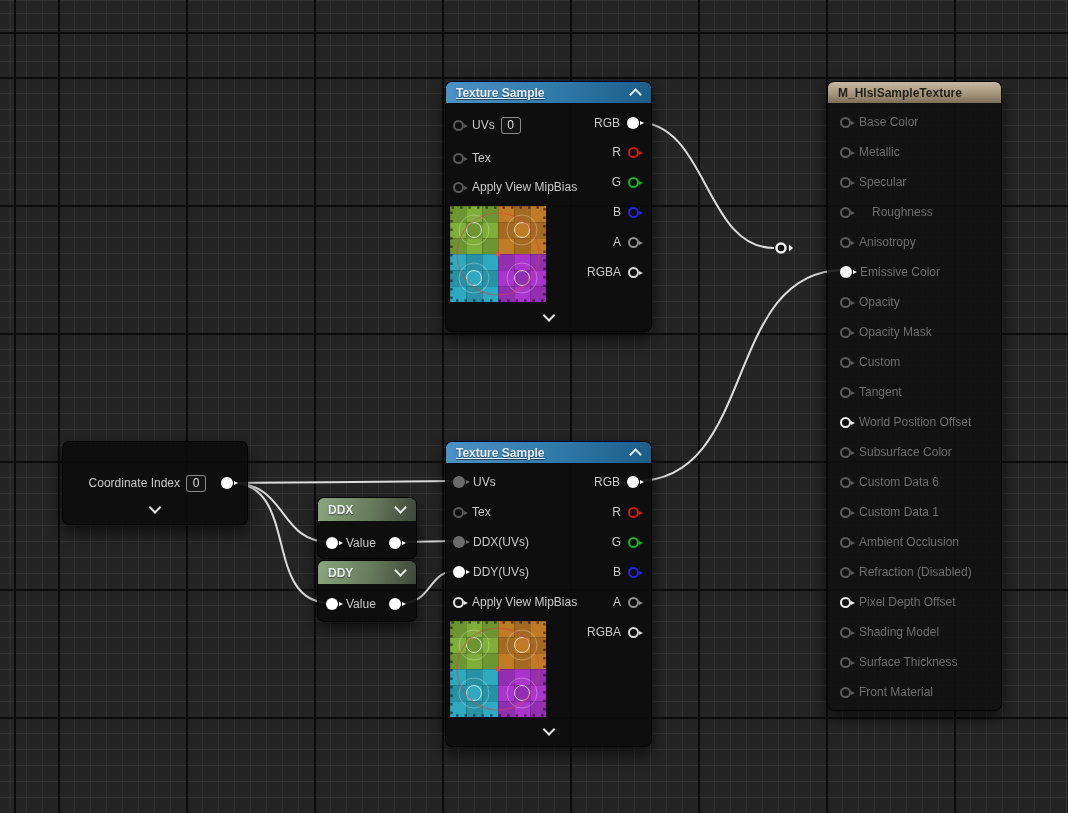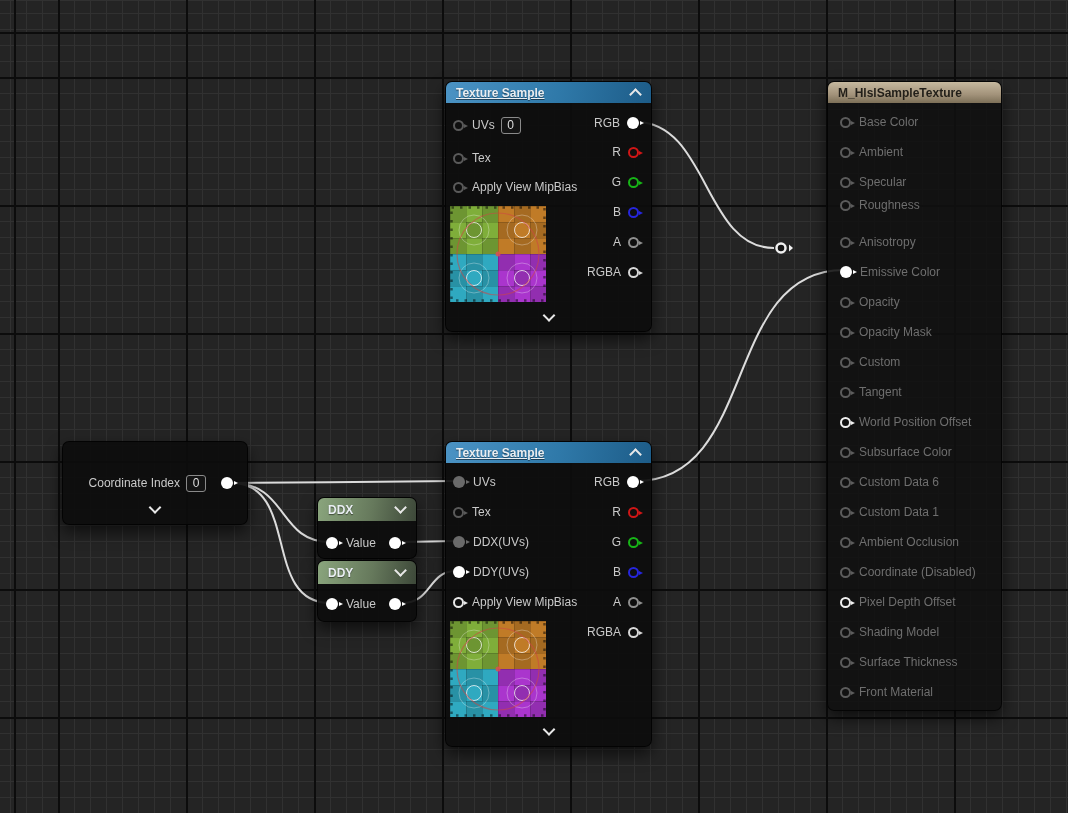--- a/index.html
+++ b/index.html
@@ -255,27 +255,27 @@
 <div class="node" style="left:827px;top:81px;width:175px;height:630px;background:rgba(16,16,16,0.88);">
   <div class="hdr hdr-tan">
     <span>M_HlslSampleTexture</span>
   </div>
   <div class="mrow" style="top:30px;">
       <span class="pin ring" style="--c:#5c5c5c"></span>
       <span>Base Color</span>
     </div>
   <div class="mrow" style="top:60px;">
       <span class="pin ring" style="--c:#5c5c5c"></span>
-      <span>Ambient</span>
+      <span>Metallic</span>
     </div>
   <div class="mrow" style="top:90px;">
       <span class="pin ring" style="--c:#5c5c5c"></span>
       <span>Specular</span>
     </div>
-  <div class="mrow" style="top:113px;">
+  <div class="mrow" style="top:120px;gap:13px;">
       <span class="pin ring" style="--c:#5c5c5c"></span>
       <span>Roughness</span>
     </div>
   <div class="mrow" style="top:150px;">
       <span class="pin ring" style="--c:#5c5c5c"></span>
       <span>Anisotropy</span>
     </div>
   <div class="mrow lbl-bright" style="top:180px;">
       <span class="pin fill" style="--c:#ffffff"></span>
       <span>Emissive Color</span>
@@ -311,21 +311,21 @@
   <div class="mrow" style="top:420px;">
       <span class="pin ring" style="--c:#5c5c5c"></span>
       <span>Custom Data 1</span>
     </div>
   <div class="mrow" style="top:450px;">
       <span class="pin ring" style="--c:#5c5c5c"></span>
       <span>Ambient Occlusion</span>
     </div>
   <div class="mrow" style="top:480px;">
       <span class="pin ring" style="--c:#5c5c5c"></span>
-      <span>Coordinate (Disabled)</span>
+      <span>Refraction (Disabled)</span>
     </div>
   <div class="mrow lbl-bright" style="top:510px;">
       <span class="pin ring" style="--c:#f0f0f0"></span>
       <span>Pixel Depth Offset</span>
     </div>
   <div class="mrow" style="top:540px;">
       <span class="pin ring" style="--c:#5c5c5c"></span>
       <span>Shading Model</span>
     </div>
   <div class="mrow" style="top:570px;">

